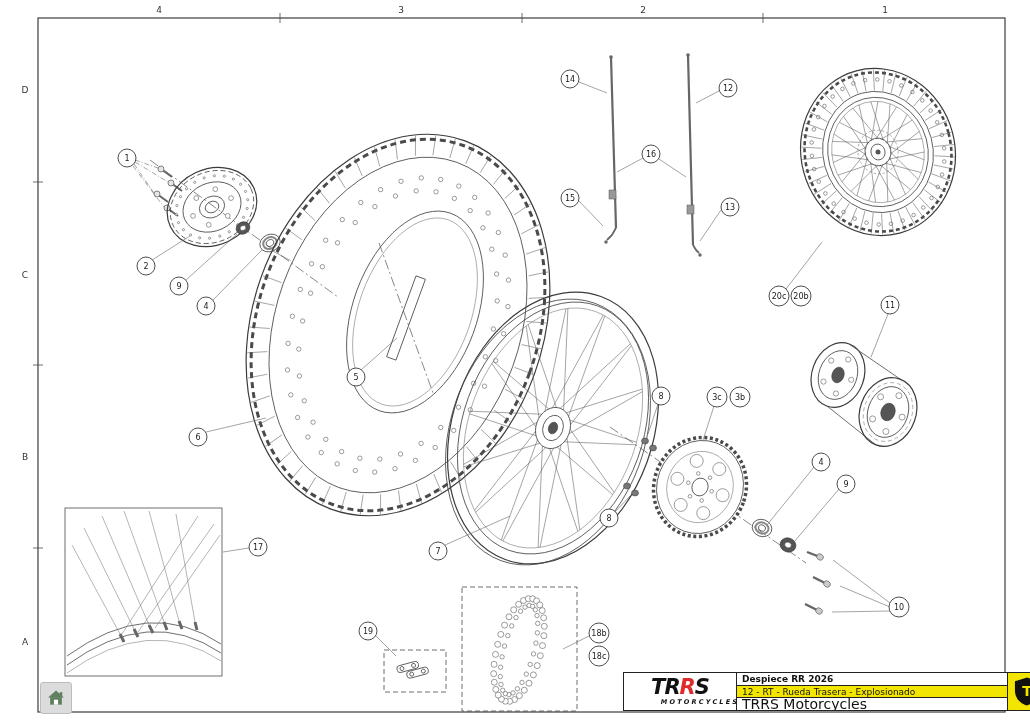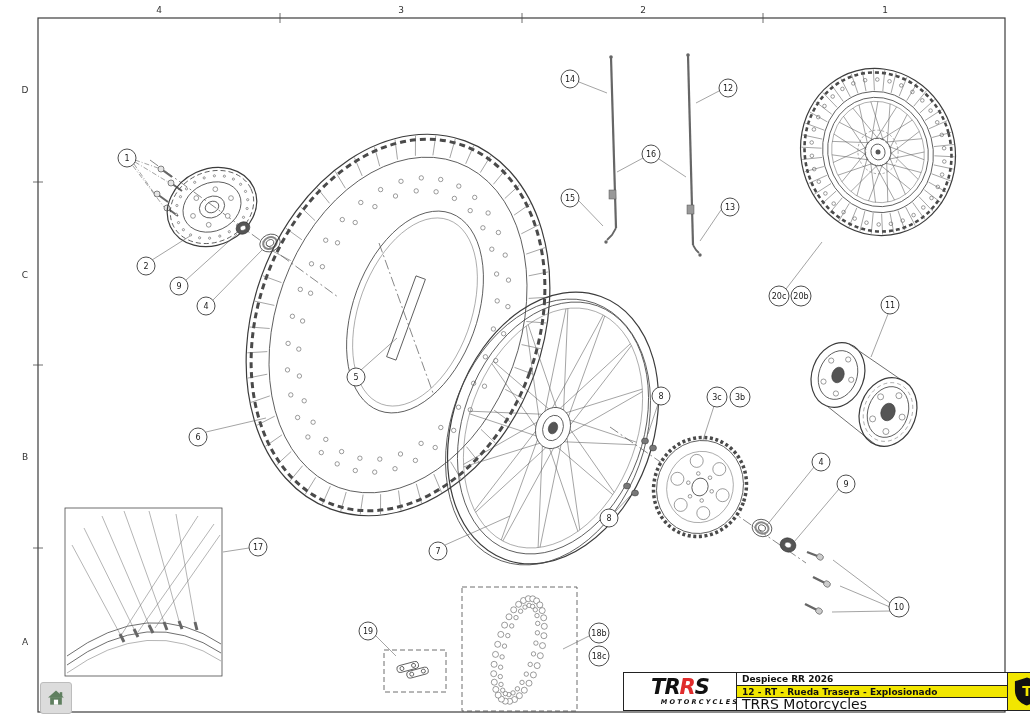--- a/index.html
+++ b/index.html
@@ -34,21 +34,21 @@
     align-items:center;justify-content:center;}
   .tb-word{font-weight:bold;font-style:italic;font-size:21px;line-height:19px;
     letter-spacing:-1px;color:#111;}
   .tb-word .red{color:var(--logo_red);}
   .tb-sub{font-size:6.5px;font-weight:bold;font-style:italic;letter-spacing:2.2px;color:#111;margin-top:1px;padding-left:40px;}
   .tb-rows{flex:1;display:flex;flex-direction:column;min-width:0;}
   .tb-row{flex:1;display:flex;align-items:center;padding-left:5px;font-size:9px;color:#111;
     border-bottom:1px solid #222;white-space:nowrap;overflow:hidden;}
   .tb-row:last-child{border-bottom:none;font-size:14px;}
   .tb-row.b{font-weight:bold;}
-  .tb-row.hl{background:var(--highlight);font-weight:bold;}
+  .tb-row.hl{background:var(--highlight);font-weight:normal;}
   .tb-badge{width:38px;border-left:1px solid #222;background:var(--highlight);
     display:flex;align-items:center;justify-content:center;}
 
   
   .homebtn{position:absolute;left:40px;top:682px;width:30px;height:30px;background:#dcdcdc;
     border:1px solid #bdbdbd;border-radius:3px;display:flex;align-items:center;
     justify-content:center;cursor:pointer;}
 </style>
 </head>
 <body>

